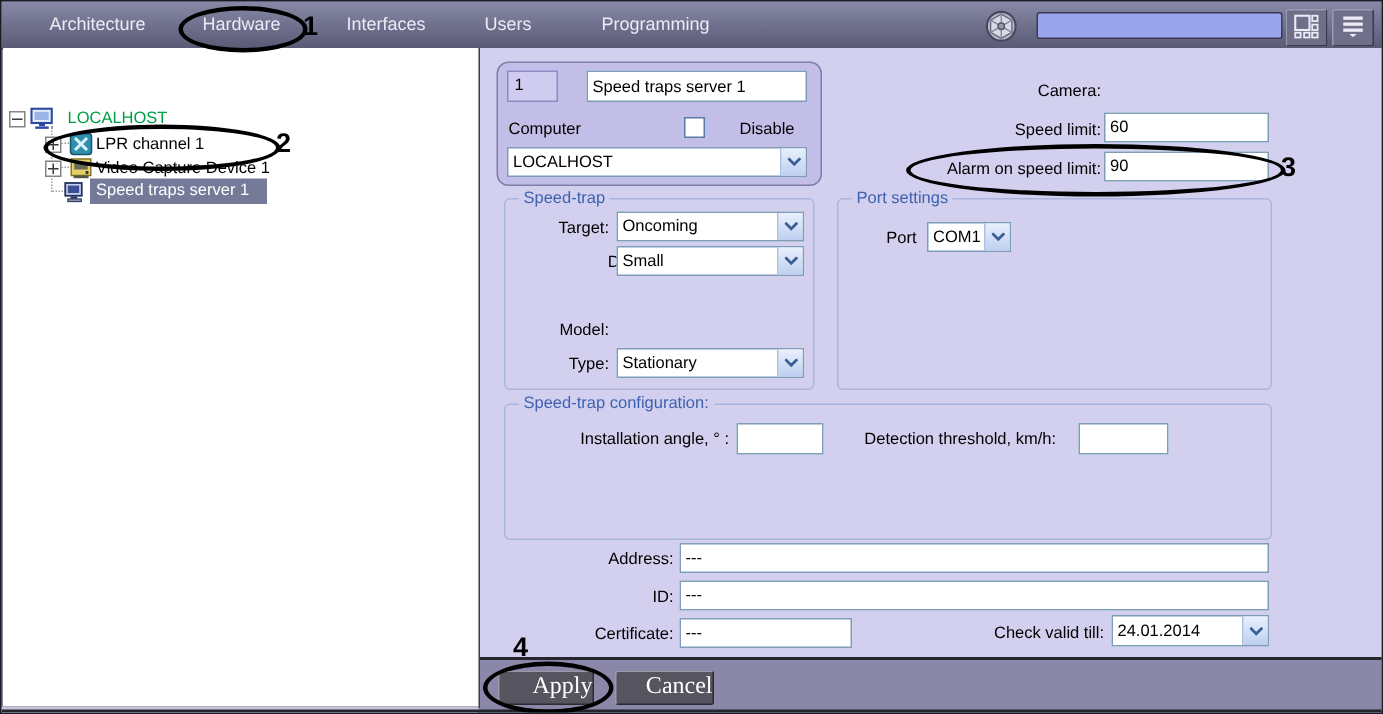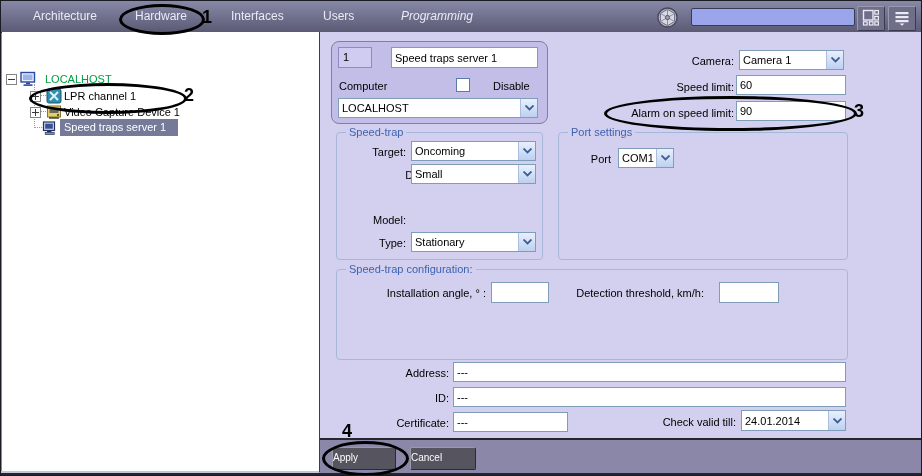--- a/index.html
+++ b/index.html
@@ -48,38 +48,38 @@
   .dd{position:absolute;background:#fff;border:1px solid #7f9db9;box-sizing:border-box;
     display:flex;align-items:center;cursor:default;}
   .dd-text{flex:1;padding-left:3px;line-height:16px;white-space:nowrap;overflow:hidden;}
   .dd-btn{width:16px;align-self:stretch;background:linear-gradient(#e9f0fc,#bdd0f0);
     border-left:1px solid #aabfe0;display:flex;align-items:center;justify-content:center;}
   
   .bottombar{position:absolute;left:319px;top:437px;width:603px;height:39px;background:#8a87a9;
     border-top:2px solid #26262f;}
   .btn{position:absolute;top:446px;height:21px;background:#55545f;color:#fff;
     border:1px solid;border-color:#9a99a8 #2b2b34 #2b2b34 #9a99a8;border-radius:2px;
-    font-family:Liberation Sans, sans-serif;font-size:10px;text-align:left;line-height:19px;cursor:default;}
+    font-family:Liberation Serif, serif;font-size:16px;text-align:right;line-height:19px;cursor:default;}
   .bottom-edge{position:absolute;left:0;top:472px;width:922px;height:2px;background:#24242e;}
   .tray-left{position:absolute;left:0;top:470px;width:318px;height:6px;background:#c7c4d8;}
   
   .ann-ellipse{position:absolute;border:3px solid #000;border-radius:50%;pointer-events:none;}
   .ann-num{position:absolute;font-weight:bold;font-size:18px;color:#000;pointer-events:none;}
 </style>
 </head>
 <body>
 
 <div id="screen">
 
   <div class="topbar">
     <div class="menu-item" style="left:32px;">Architecture</div>
     <div class="menu-item" style="left:134px;">Hardware</div>
     <div class="menu-item" style="left:230px;">Interfaces</div>
     <div class="menu-item" style="left:322px;">Users</div>
-    <div class="menu-item" style="left:400px;font-style:italic;">Programming</div>
+    <div class="menu-item" style="left:400px;">Programming</div>
 
     <span class="aperture">
       <svg width="23" height="23" viewBox="0 0 24 24">
         <circle cx="12" cy="12" r="10" fill="#b9bac9" stroke="#474760" stroke-width="1.5"></circle>
         <path d="M12 3.5 L19.4 7.8 L19.4 16.2 L12 20.5 L4.6 16.2 L4.6 7.8 Z" fill="#d9d9e4" stroke="#6a6a82" stroke-width="1"></path>
         <path d="M12 3.5 L12 12 M19.4 7.8 L12 12 M19.4 16.2 L12 12 M12 20.5 L12 12 M4.6 16.2 L12 12 M4.6 7.8 L12 12" stroke="#8a8aa0" stroke-width="1" fill="none"></path>
         <circle cx="12" cy="12" r="2.2" fill="#9a9ab2" stroke="#55556c"></circle>
       </svg>
     </span>
 
@@ -175,28 +175,20 @@
   <div class="dd" style="left:337px;top:97px;width:200px;height:20px;">
     <span class="dd-text">LOCALHOST</span>
     <span class="dd-btn">
         <svg width="9" height="6" viewBox="0 0 9 6">
           <path d="M0.5 0.5 L4.5 4.5 L8.5 0.5" fill="none" stroke="#3c5e96" stroke-width="1.8"></path>
         </svg>
       </span>
   </div>
 
   <div class="lbl r" style="left:600px;top:53px;width:133px;">Camera:</div>
-  <div class="dd" style="left:738px;top:49px;width:105px;height:20px;">
-    <span class="dd-text">Camera 1</span>
-    <span class="dd-btn">
-        <svg width="9" height="6" viewBox="0 0 9 6">
-          <path d="M0.5 0.5 L4.5 4.5 L8.5 0.5" fill="none" stroke="#3c5e96" stroke-width="1.8"></path>
-        </svg>
-      </span>
-  </div>
   <div class="lbl r" style="left:600px;top:79px;width:133px;">Speed limit:</div>
   <input class="txt" style="left: 735px; top: 74px; width: 110px; height: 20px;" value="60">
   <div class="lbl r" style="left:600px;top:105px;width:133px;">Alarm on speed limit:</div>
   <input class="txt" style="left: 735px; top: 100px; width: 110px; height: 20px;" value="90">
 
   <div class="group" style="left:335px;top:131px;width:205px;height:126px;">
     <span class="group-title">Speed-trap</span>
   </div>
   <div class="lbl r" style="left:335px;top:144px;width:70px;">Target:</div>
   <div class="dd" style="left:410px;top:140px;width:125px;height:20px;">

